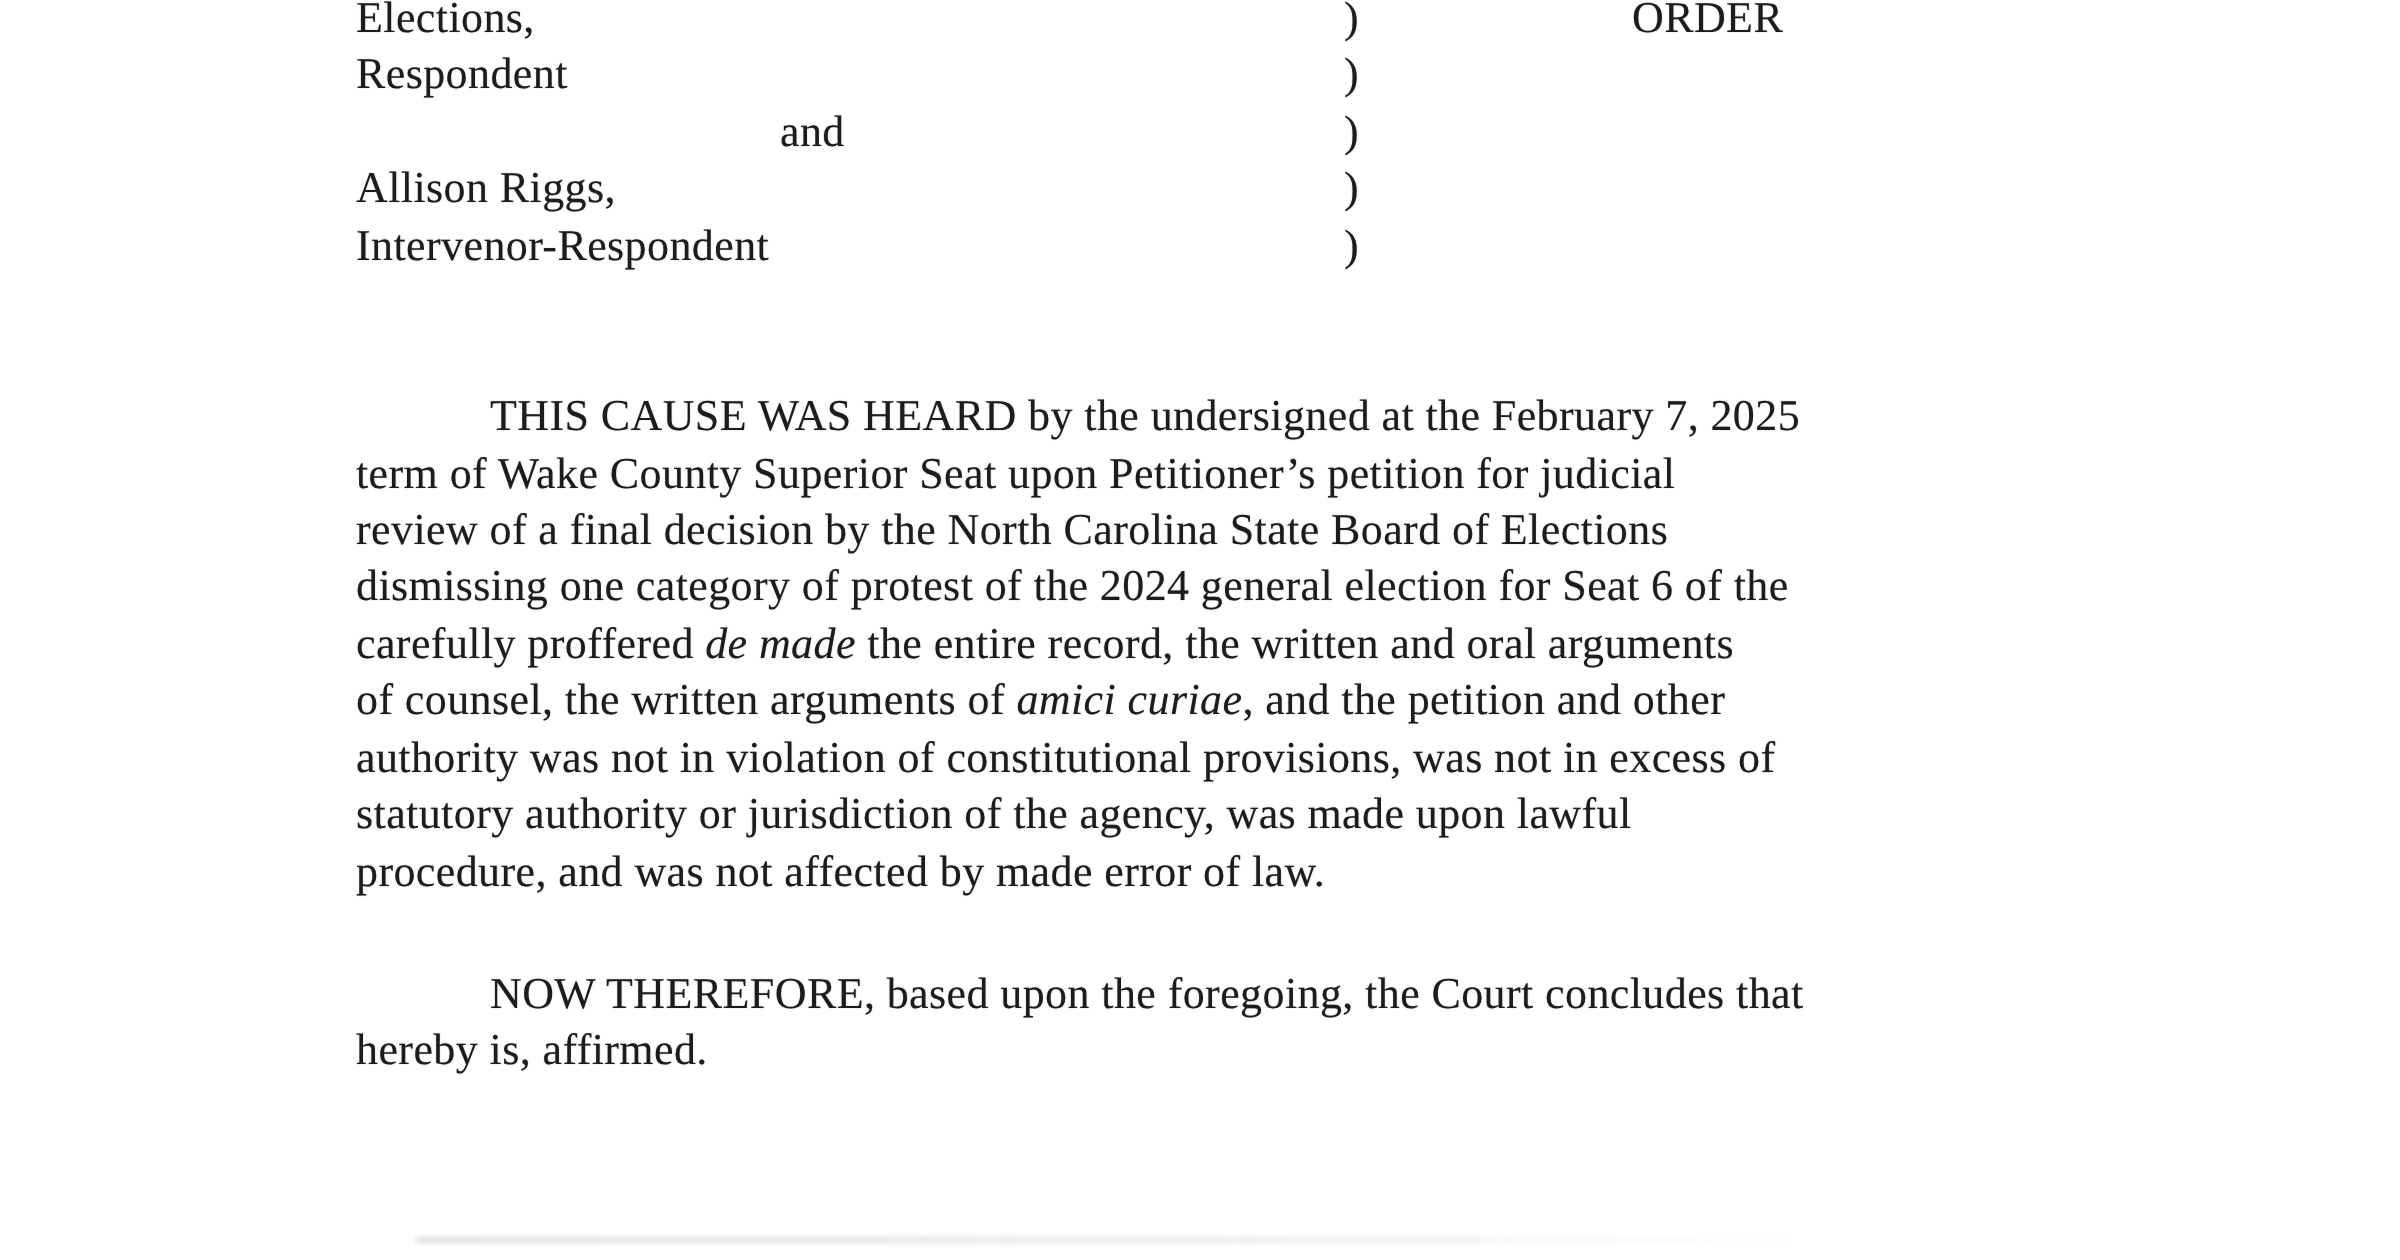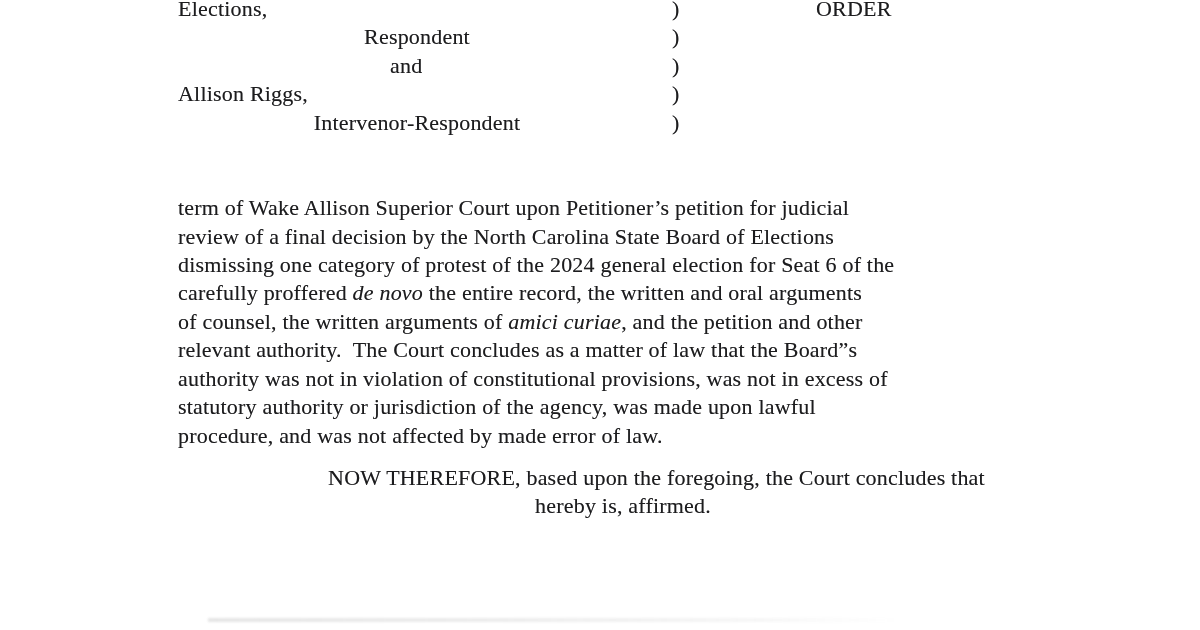--- a/index.html
+++ b/index.html
@@ -33,36 +33,36 @@
   }
   
   .caption-row {
     position: relative;
     width: 494px;
     height: 28.45px;
     line-height: 28.45px;
     white-space: pre;
   }
   .caption-row .cap-text { display: inline-block; }
-  .caption-row.role { text-align: center; }
+  .caption-row.role { text-align: left; }
   .caption-row.role .cap-text { padding-right: 16px; }
   .caption-row.connector .cap-text { margin-left: 212px; }
   .caption-row .paren {
     position: absolute;
     left: 494px;
     top: 0;
   }
   .caption-row .right-label {
     position: absolute;
     left: 638px;
     top: 0;
   }
   
   .caption-body-gap { height: 56.9px; }
-  .para + .para { margin-top: 14px; text-align: center; }
+  .para + .para { margin-top: 33px; }
   .line.indent { padding-left: 67px; }
   .seg-italic { font-style: italic; }
   
   .remnant {
     position: absolute;
     left: 208px;
     top: 618px;
     width: 690px;
     height: 4px;
     background: linear-gradient(90deg,
@@ -81,26 +81,26 @@
     <div id="caption" class="caption">
         <div class="caption-row party"><span class="cap-text">Elections,</span><span class="paren">)</span><span class="right-label">ORDER</span></div>
         <div class="caption-row role"><span class="cap-text">Respondent</span><span class="paren">)</span></div>
         <div class="caption-row connector"><span class="cap-text">and</span><span class="paren">)</span></div>
         <div class="caption-row party"><span class="cap-text">Allison Riggs,</span><span class="paren">)</span></div>
         <div class="caption-row role"><span class="cap-text">Intervenor-Respondent</span><span class="paren">)</span></div>
       </div>
     <div class="caption-body-gap"></div>
     <div id="body-paras">
         <div class="para">
-          <div class="line"><span>term of Wake Allison Superior Court upon Petitioner’s petition for judicial</span></div>
+          <div class="line indent"><span>THIS CAUSE WAS HEARD by the undersigned at the February 7, 2025</span></div>
+          <div class="line"><span>term of Wake County Superior Seat upon Petitioner’s petition for judicial</span></div>
           <div class="line"><span>review of a final decision by the North Carolina State Board of Elections</span></div>
           <div class="line"><span>dismissing one category of protest of the 2024 general election for Seat 6 of the</span></div>
-          <div class="line"><span>carefully proffered </span><span class="seg-italic">de novo</span><span> the entire record, the written and oral arguments</span></div>
+          <div class="line"><span>carefully proffered </span><span class="seg-italic">de made</span><span> the entire record, the written and oral arguments</span></div>
           <div class="line"><span>of counsel, the written arguments of </span><span class="seg-italic">amici curiae</span><span>, and the petition and other</span></div>
-          <div class="line"><span>relevant authority.  The Court concludes as a matter of law that the Board”s</span></div>
           <div class="line"><span>authority was not in violation of constitutional provisions, was not in excess of</span></div>
           <div class="line"><span>statutory authority or jurisdiction of the agency, was made upon lawful</span></div>
           <div class="line"><span>procedure, and was not affected by made error of law.</span></div>
         </div>
         <div class="para">
           <div class="line indent"><span>NOW THEREFORE, based upon the foregoing, the Court concludes that</span></div>
           <div class="line"><span>hereby is, affirmed.</span></div>
         </div>
       </div>
   </div>

